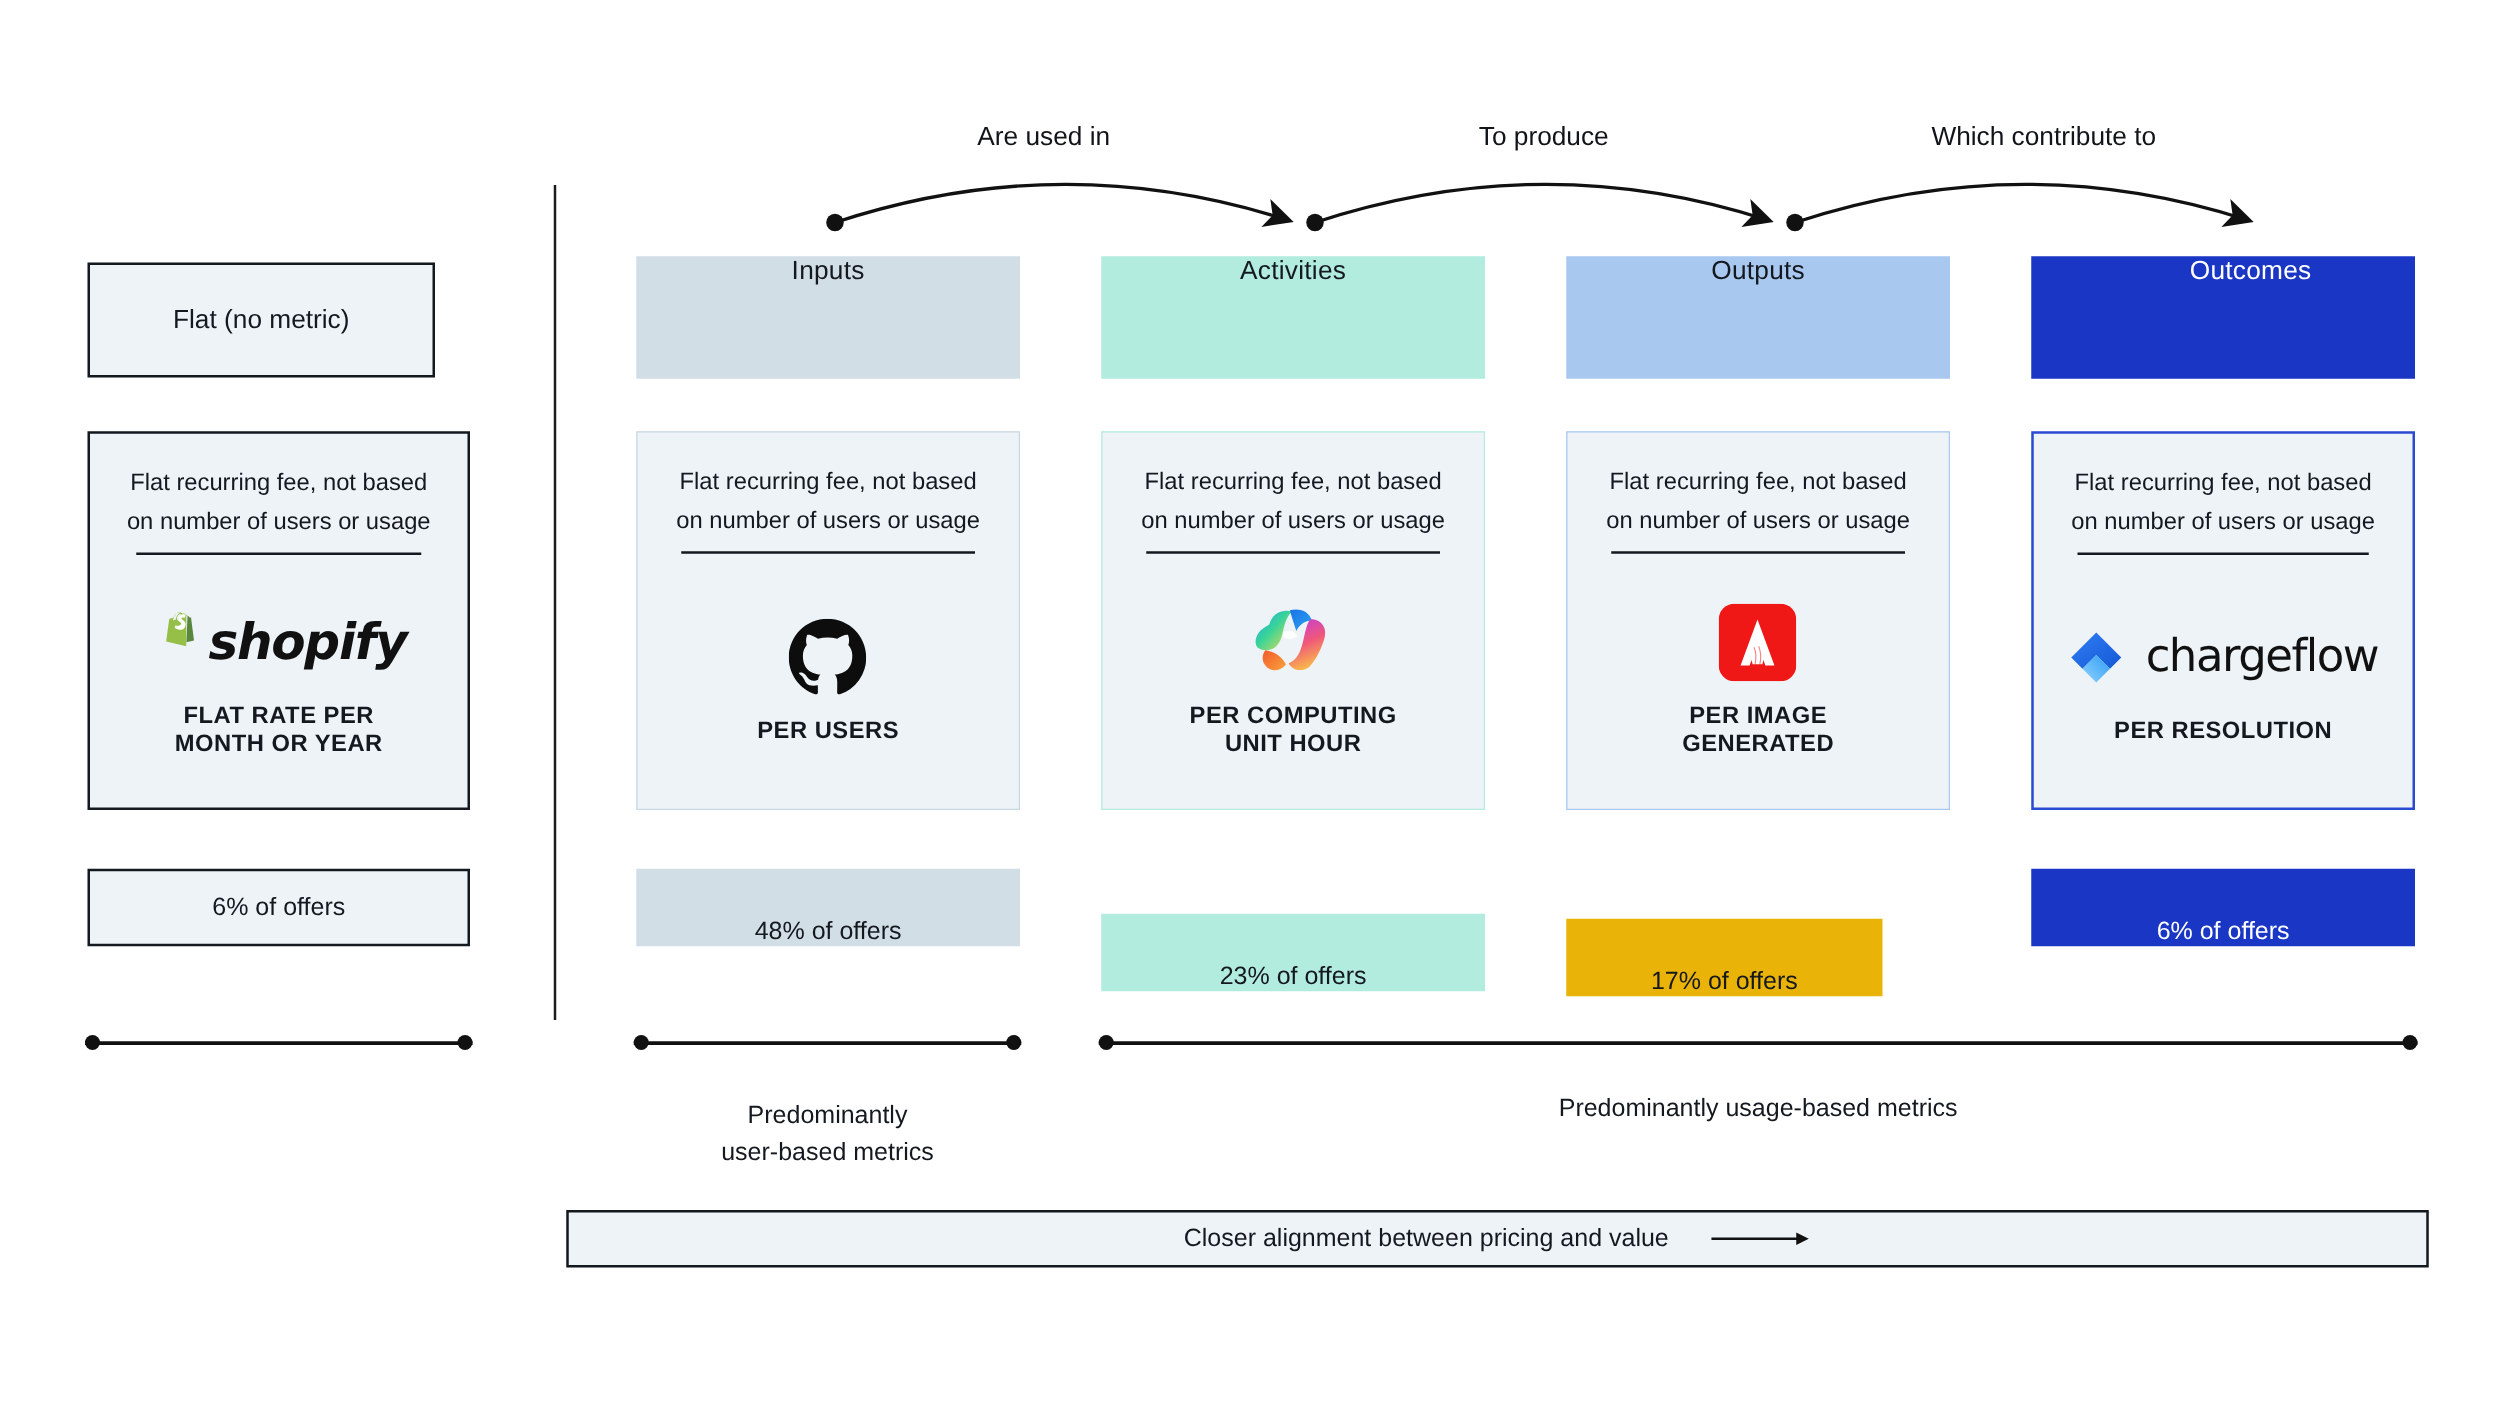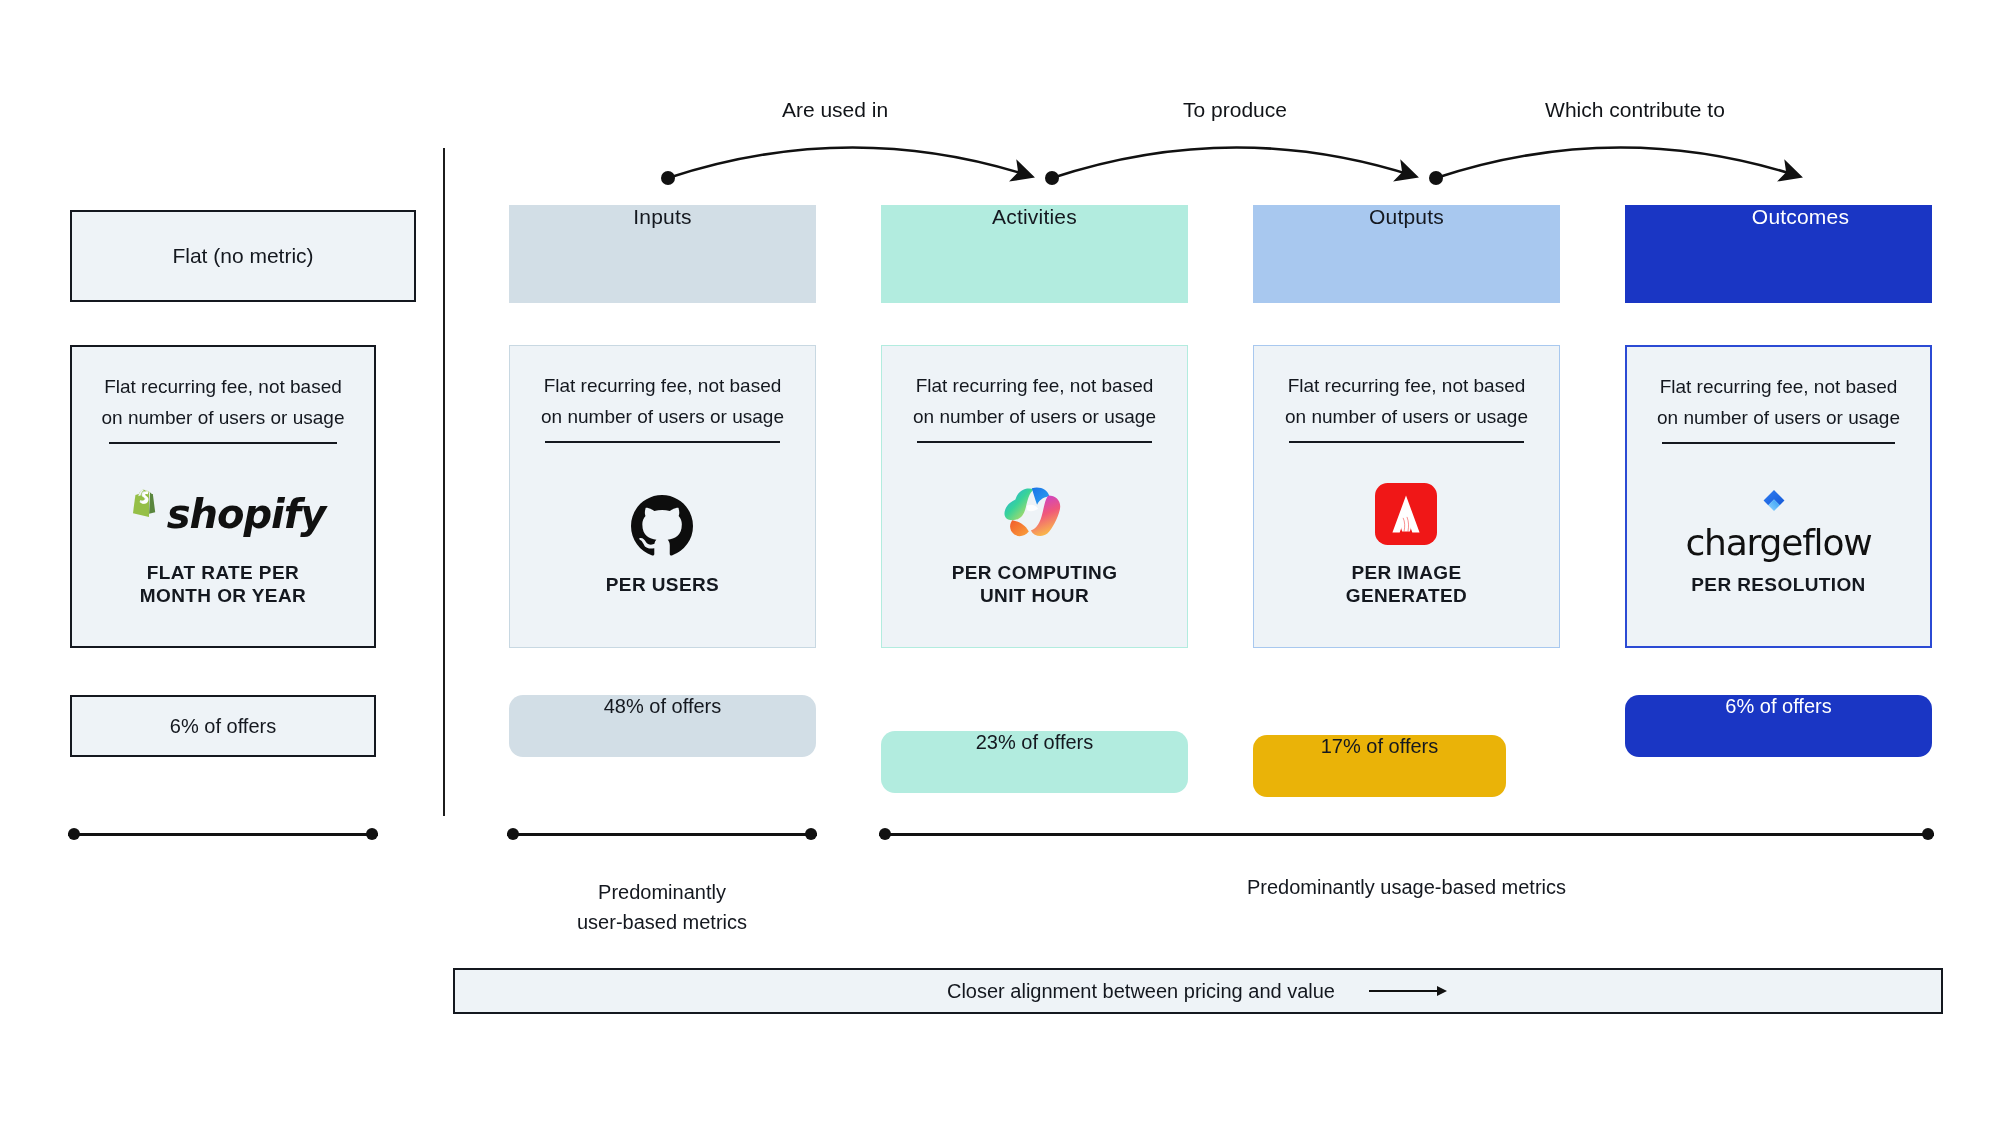--- a/index.html
+++ b/index.html
@@ -26,21 +26,21 @@
 
   
   .chip{
     height:98px;display:flex;justify-content:center;
     font-size:21px;letter-spacing:.2px;
   }
   .chip.dark{color:#ffffff;padding-left:44px;}
 
   
   .flat-head{
-    left:70px;top:210px;width:346px;height:92px;
+    left:70px;top:210px;width:278px;height:92px;
     background:#eef3f7;border:2.5px solid #14181f;
     display:flex;align-items:center;justify-content:center;
     font-size:21px;
   }
   .flat-card{
     left:70px;top:345px;width:306px;height:303px;
     background:#eef3f7;border:2.5px solid #14181f;
     display:flex;flex-direction:column;align-items:center;
     padding:24px 18px 0 18px;
   }
@@ -68,23 +68,22 @@
     justify-content:center;gap:4px;padding-bottom:6px;
   }
   .logo-box{height:74px;display:flex;align-items:center;justify-content:center;}
   .metric-name{
     font-size:19px;font-weight:bold;letter-spacing:.4px;text-align:center;
     line-height:23px;white-space:pre-line;color:#14181f;margin-top:6px;
   }
 
   
   .offers{
-    height:62px;display:flex;align-items:flex-start;justify-content:center;
+    height:62px;display:flex;align-items:flex-end;justify-content:center;
     font-size:20px;
-    border-radius:14px;
   }
   .offers.dark{color:#ffffff;}
 
   
   .bracket{height:14px;}
   .bracket .bar{position:absolute;left:0;right:0;top:6px;height:2.5px;background:#111;}
   .bracket .dot{position:absolute;top:1px;width:12px;height:12px;border-radius:50%;background:#111;}
   .bracket .dot.l{left:0;}
   .bracket .dot.r{right:0;}
   .bracket-label{
@@ -264,21 +263,21 @@
 
   <div class="abs chip dark" style="left:1625px;top:205px;width:307px;background:#1a36c4;">
     <span>Outcomes</span>
   </div>
 
   <div class="abs card" style="left:1625px;top:345px;width:307px;border:2px solid #2b4ad4;">
     <div class="card-desc">Flat recurring fee, not based
 on number of users or usage</div>
     <div class="card-rule"></div>
     <div class="logo-wrap">
-      <div class="logo-box" style="gap:10px;flex-direction:column;">
+      <div class="logo-box" style="gap:10px;">
         <svg width="44" height="44" viewBox="0 0 44 44" aria-hidden="true" style="margin-right:8px;">
           <defs>
             <linearGradient id="cfA" x1="0" y1="0" x2="1" y2="1">
               <stop offset="0" stop-color="#2f7df4"></stop>
               <stop offset="1" stop-color="#1559d6"></stop>
             </linearGradient>
             <linearGradient id="cfB" x1="0" y1="1" x2="1" y2="0">
               <stop offset="0" stop-color="#8fd4ff"></stop>
               <stop offset="1" stop-color="#2f9bf4"></stop>
             </linearGradient>

